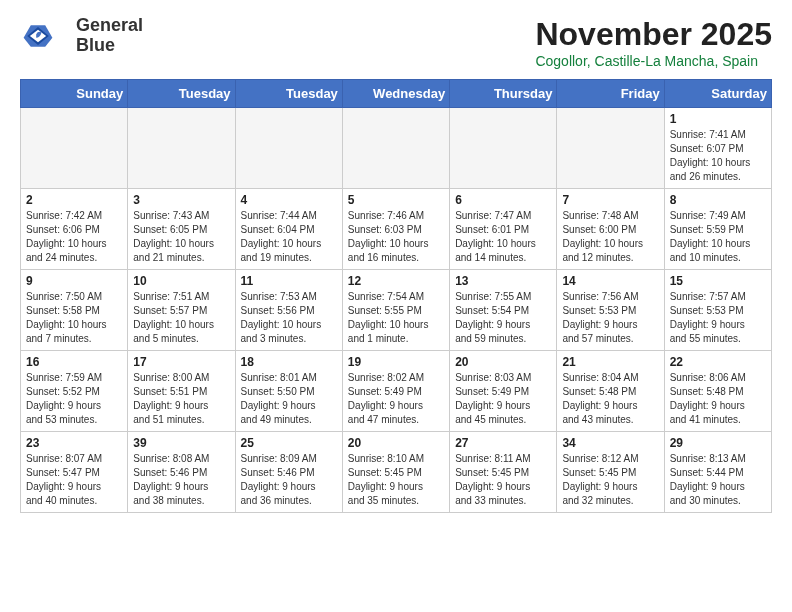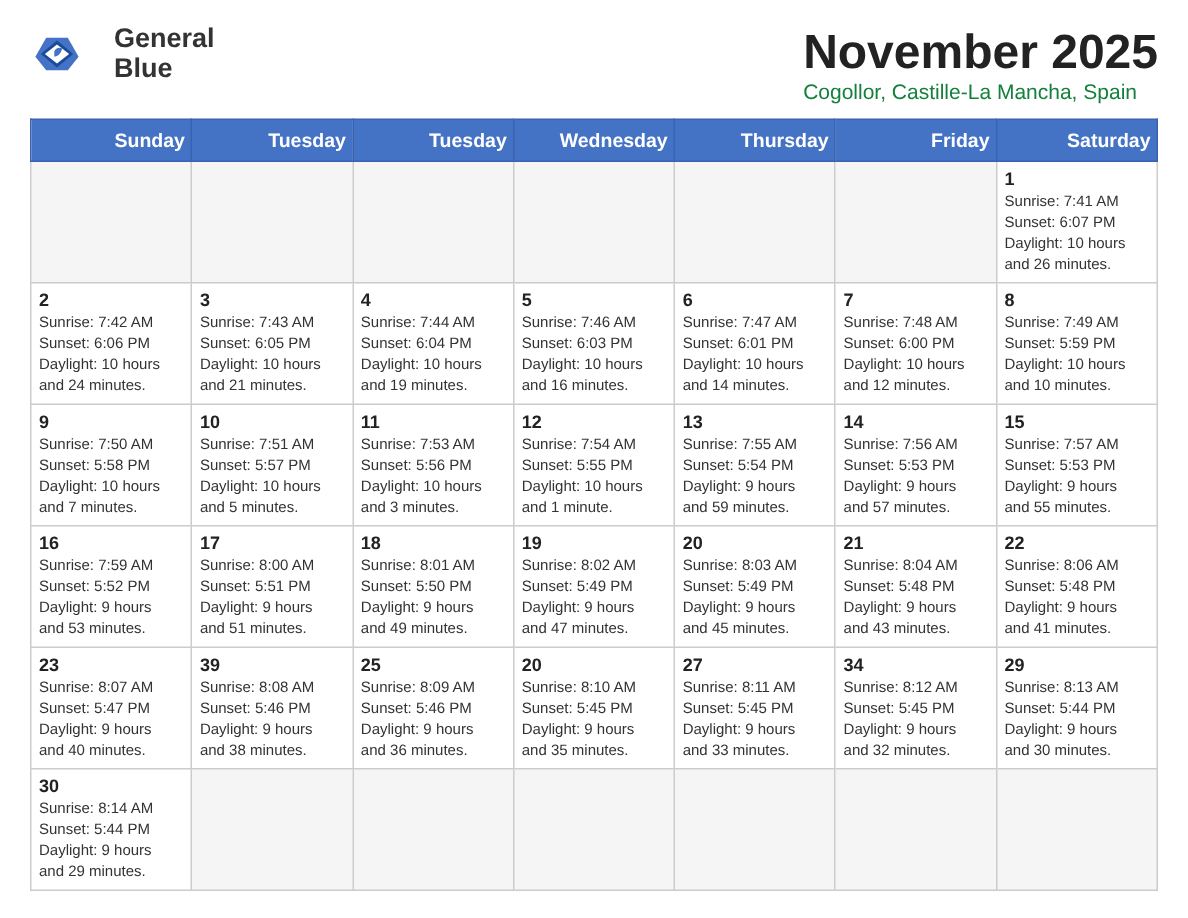--- a/index.html
+++ b/index.html
@@ -249,27 +249,15 @@
           </td>
           <td>
             <div class="day-number">34</div>
             <div class="day-info">Sunrise: 8:12 AM<br>Sunset: 5:45 PM<br>Daylight: 9 hours<br>and 32 minutes.</div>
           </td>
           <td>
             <div class="day-number">29</div>
             <div class="day-info">Sunrise: 8:13 AM<br>Sunset: 5:44 PM<br>Daylight: 9 hours<br>and 30 minutes.</div>
           </td>
         </tr>
-        <tr>
-          <td>
-            <div class="day-number">30</div>
-            <div class="day-info">Sunrise: 8:14 AM<br>Sunset: 5:44 PM<br>Daylight: 9 hours<br>and 29 minutes.</div>
-          </td>
-          <td class="empty"></td>
-          <td class="empty"></td>
-          <td class="empty"></td>
-          <td class="empty"></td>
-          <td class="empty"></td>
-          <td class="empty"></td>
-        </tr>
       </tbody>
   </table>
 </div>
 
 </body></html>

